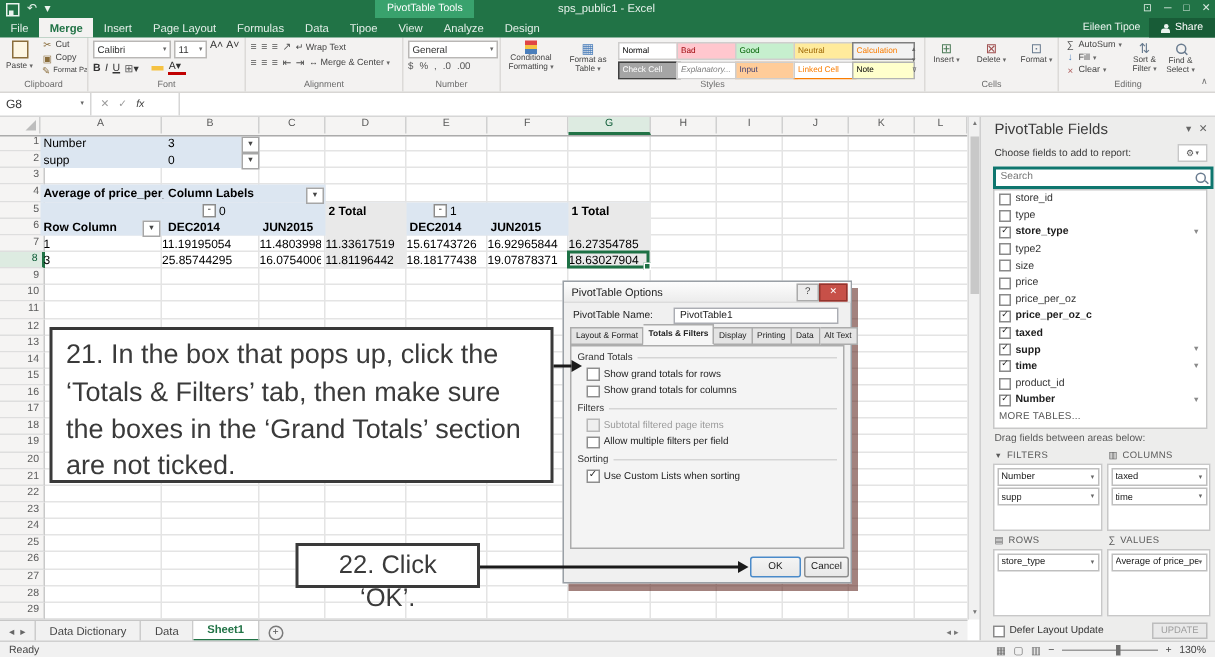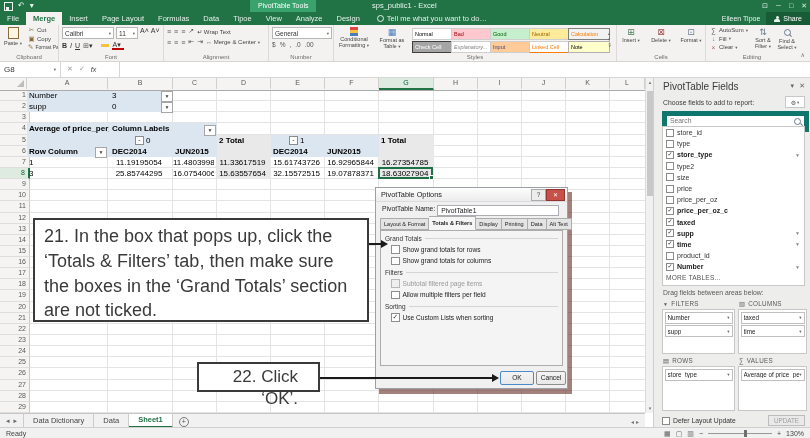--- a/index.html
+++ b/index.html
@@ -66,36 +66,36 @@
   .corner:after{content:"";position:absolute;right:2px;bottom:2px;border-style:solid;border-width:0 0 7px 7px;border-color:transparent transparent #bdbdbd transparent}
   #sheet{left:0;top:90px;width:645px;height:323px;background:#fff;overflow:hidden;z-index:1}
   .rhcell{position:absolute;left:0;width:26px;height:10.14px;border-right:1px solid #c9c9c9;border-bottom:1px solid #dedede;font-size:7px;color:#5a5a5a;text-align:right;padding-right:3px;line-height:10.5px;background:#f5f4f3}
   .rhcell.sel{background:#ddebe1;color:#0e5c37;border-right:2px solid #217346;width:25px}
   .hline{position:absolute;left:27px;width:618px;height:1px;background:#e4e4e4}
   .vline{position:absolute;top:0;height:323px;width:1px;background:#e4e4e4}
   .band{position:absolute;background:#dce6f1}
   .grayband{position:absolute;background:#e9e9e9}
   .cell{position:absolute;height:11px;font-size:8px;line-height:11px;color:#000;white-space:nowrap;overflow:hidden}
   .b{font-weight:bold}
-  .num{text-align:center}
+  .num{text-align:left}
   .ficon{position:absolute;width:10px;height:9px;background:#fff;border:1px solid #a6a6a6;font-size:5px;line-height:9px;text-align:center;color:#444}
   .collbtn{position:absolute;width:7px;height:7px;background:#fff;border:1px solid #8c8c8c;font-size:7px;line-height:5px;text-align:center;color:#333}
   #g8sel{position:absolute;left:378px;top:77.3px;width:55px;height:12px;border:2px solid #1e7145;box-sizing:border-box}
   #g8sel:after{content:"";position:absolute;right:-2.5px;bottom:-2.5px;width:3px;height:3px;background:#1e7145;border:1px solid #fff}
   
   #vscroll{left:645px;top:77px;width:8px;height:336px;background:#f1f1f1;border-left:1px solid #dadada;z-index:2}
   #vscroll .sarrow{position:absolute;left:0;width:8px;font-size:5px;color:#777;text-align:center}
   #vthumb{position:absolute;left:1px;top:14px;width:6px;height:105px;background:#c8c8c8}
   
   #panel{left:653px;top:77px;width:157px;height:350px;background:#ededec;border-left:1px solid #cfcfcf;z-index:2;font-size:7px;color:#333}
   #panel-title{position:absolute;left:9px;top:4px;font-size:10px;color:#3b3b3b}
   #panel-title-icons{position:absolute;right:6px;top:5px;display:flex;gap:5px;font-size:7px;color:#666}
   #choose-line{position:absolute;left:9px;top:22px;font-size:6.8px;color:#3b3b3b}
   #gearbtn{position:absolute;right:6px;top:19px;width:18px;height:10px;background:#fff;border:1px solid #c8c8c8;display:flex;align-items:center;justify-content:center;gap:1px;font-size:6px;color:#555}
-  #searchwrap{position:absolute;left:8px;right:2px;top:34px;height:11px;background:#fff;border:5px solid #0f766e}
+  #searchwrap{position:absolute;left:8px;right:2px;top:34px;height:11px;background:#fff;border:2px solid #0f766e}
   #searchwrap input{border:0;outline:0;background:transparent;width:130px;height:9px;font-size:6.8px;color:#333;padding:0 0 0 3px;font-family:inherit}
   #searchwrap .mag{position:absolute;right:3px;top:2px}
   #field-list{position:absolute;left:8px;right:6px;top:49px;height:158px;background:#fff;border:1px solid #c8c8c8;overflow:hidden}
   .frow{display:flex;align-items:center;height:11.2px;padding-left:3px;gap:3px}
   .fcb{width:6px;height:6px;border:1px solid #8a8a8a;background:#fff;flex:none;font-size:6px;line-height:5px;text-align:center;color:#222}
   .frow.checked .fcb:before{content:"✓"}
   .flabel{font-size:7px;color:#333;white-space:nowrap}
   .frow.checked .flabel{font-weight:bold;color:#1c1c1c}
   .ffunnel{margin-left:auto;margin-right:4px;font-size:5px;color:#8a8a8a}
   .mrow{font-size:6.6px;color:#555;padding:2px 0 0 3px;letter-spacing:.2px}
@@ -119,21 +119,21 @@
   #status-ready{padding-left:6px}
   #status-right{margin-left:auto;display:flex;align-items:center;gap:5px;padding-right:6px}
   .viewico{font-size:7px;color:#666}
   #zoomtrack{width:64px;height:1px;background:#9a9a9a;position:relative}
   #zoomthumb{position:absolute;left:36px;top:-3px;width:3px;height:7px;background:#6e6e6e}
   
   #dialog{left:375px;top:187px;width:191px;height:200px;background:#f0f0f0;border:1px solid #9aa0a6;z-index:40;box-shadow:4px 5px 0 rgba(88,28,20,.55)}
   #dlg-title{position:absolute;left:0;top:0;right:0;height:13px;background:linear-gradient(#fdfdfd,#ececec);border-bottom:1px solid #dcdcdc;font-size:7.3px;color:#222;line-height:13px;padding-left:5px}
   #dlg-help{position:absolute;right:21px;top:1px;width:13px;height:10px;background:#ececec;border:1px solid #ababab;font-size:6.5px;line-height:10px;text-align:center;color:#444}
   #dlg-close{position:absolute;right:2px;top:1px;width:17px;height:10px;background:#c75048;border:1px solid #93342e;color:#fff;font-size:6px;line-height:10px;text-align:center}
-  #dlg-namerow{position:absolute;left:6px;top:17px;right:8px;height:10px;display:flex;align-items:flex-start;gap:2px}
+  #dlg-namerow{position:absolute;left:6px;top:17px;right:8px;height:10px;display:flex;align-items:center;gap:14px}
   #dlg-namerow label{font-size:6.8px;color:#222;white-space:nowrap}
   #dlg-name-input{flex:1;height:9px;border:1px solid #abadb3;background:#fff;font-size:6.8px;color:#222;padding:0 3px;font-family:inherit;outline:0}
   #dialog-tabs{position:absolute;left:4px;top:31px;right:4px;height:11px;display:flex;align-items:flex-end}
   .dtab{font-size:5.6px;color:#222;line-height:10px;padding:0 3px;background:#e4e4e4;border:1px solid #acacac;border-left:none;white-space:nowrap}
   .dtab:first-child{border-left:1px solid #acacac}
   .dtab.active{background:#f6f6f6;line-height:12px;border-bottom:1px solid #f6f6f6;font-weight:bold}
   #dlg-page{position:absolute;left:4px;top:42px;right:4px;bottom:22px;border:1px solid #acacac;background:#f4f4f4}
   .dsec{display:flex;align-items:center;gap:3px;margin:4px 4px 1px 4px}
   .dsec span{font-size:6.5px;color:#333;white-space:nowrap}
   .dsec i{flex:1;border-top:1px solid #d5d5d5;height:0}
@@ -142,21 +142,21 @@
   .dcb.checked:before{content:"✓"}
   .dcbrow span{font-size:6.6px;color:#222;white-space:nowrap}
   .dcbrow.disabled .dcb{border-color:#b8b8b8;background:#efefef}
   .dcbrow.disabled span{color:#9a9a9a}
   .dbtn{position:absolute;height:12px;background:linear-gradient(#f4f4f4,#e8e8e8);border:1px solid #8e8e8e;font-size:6.6px;color:#222;text-align:center;line-height:11px;border-radius:2px}
   #btn-ok{left:124px;top:183px;width:32px;border-color:#4a8ac9}
   #btn-cancel{left:160px;top:183px;width:28px}
   
   .callout{position:absolute;background:#fff;border:2px solid #3a3a3a;color:#3a3a3a;z-index:50}
   #box21{left:33px;top:218px;width:336px;height:104px;font-size:18px;line-height:1.38;padding:4px 9px;box-sizing:border-box}
-  #box22{left:197px;top:362px;width:123px;height:30px;font-size:17px;line-height:22px;padding:2px 20px;box-sizing:border-box;text-align:right}
+  #box22{left:197px;top:362px;width:123px;height:30px;font-size:17px;line-height:22px;padding:2px 20px;box-sizing:border-box;text-align:center}
   .aline{position:absolute;background:#1a1a1a;height:1.5px;z-index:51}
   .ahead{position:absolute;width:0;height:0;border-top:4px solid transparent;border-bottom:4px solid transparent;border-left:7px solid #1a1a1a;z-index:51}
 </style>
 </head>
 <body>
 
 <div class="abs" id="titlebar">
   <div class="abs" id="qat">
     <span class="floppy"></span>
     <span class="qglyph">↶</span>
@@ -178,24 +178,20 @@
       <span class="rtab active">Merge</span>
       <span class="rtab">Insert</span>
       <span class="rtab">Page Layout</span>
       <span class="rtab">Formulas</span>
       <span class="rtab">Data</span>
       <span class="rtab">Tipoe</span>
       <span class="rtab">View</span>
       <span class="rtab">Analyze</span>
       <span class="rtab">Design</span>
     </span>
-  <span id="tellme">
-    <span class="bulb"></span>
-    <span>Tell me what you want to do…</span>
-  </span>
   <span id="tabrow-right">
     <span id="username">Eileen Tipoe</span>
     <span id="sharebox">
       <span class="person"></span>
       <span>Share</span>
     </span>
   </span>
 </div>
 
 <div class="abs" id="ribbon">
@@ -490,22 +486,22 @@
   <div class="cell" style="left:29px;top:66.8px;width:40px">1</div>
   <div class="cell num" style="left:108px;top:66.8px;width:62px">11.19195054</div>
   <div class="cell num" style="left:173px;top:66.8px;width:41px">11.48039985</div>
   <div class="cell num" style="left:217px;top:66.8px;width:51px">11.33617519</div>
   <div class="cell num" style="left:271px;top:66.8px;width:51px">15.61743726</div>
   <div class="cell num" style="left:325px;top:66.8px;width:51px">16.92965844</div>
   <div class="cell num" style="left:379px;top:66.8px;width:52px">16.27354785</div>
   <div class="cell" style="left:29px;top:78px;width:40px">3</div>
   <div class="cell num" style="left:108px;top:78px;width:62px">25.85744295</div>
   <div class="cell num" style="left:173px;top:78px;width:41px">16.07540065</div>
-  <div class="cell num" style="left:217px;top:78px;width:51px">15.63557654</div>
-  <div class="cell num" style="left:271px;top:78px;width:51px">32.15572515</div>
+  <div class="cell num" style="left:217px;top:78px;width:51px">11.81196442</div>
+  <div class="cell num" style="left:271px;top:78px;width:51px">18.18177438</div>
   <div class="cell num" style="left:325px;top:78px;width:51px">19.07878371</div>
   <div class="cell num" style="left:379px;top:78px;width:52px">18.63027904</div>
   <div id="g8sel"></div>
 </div>
 
 <div class="abs" id="vscroll">
   <span class="sarrow" style="top:2px">▴</span>
   <div id="vthumb"></div>
   <span class="sarrow" style="bottom:2px">▾</span>
 </div>

